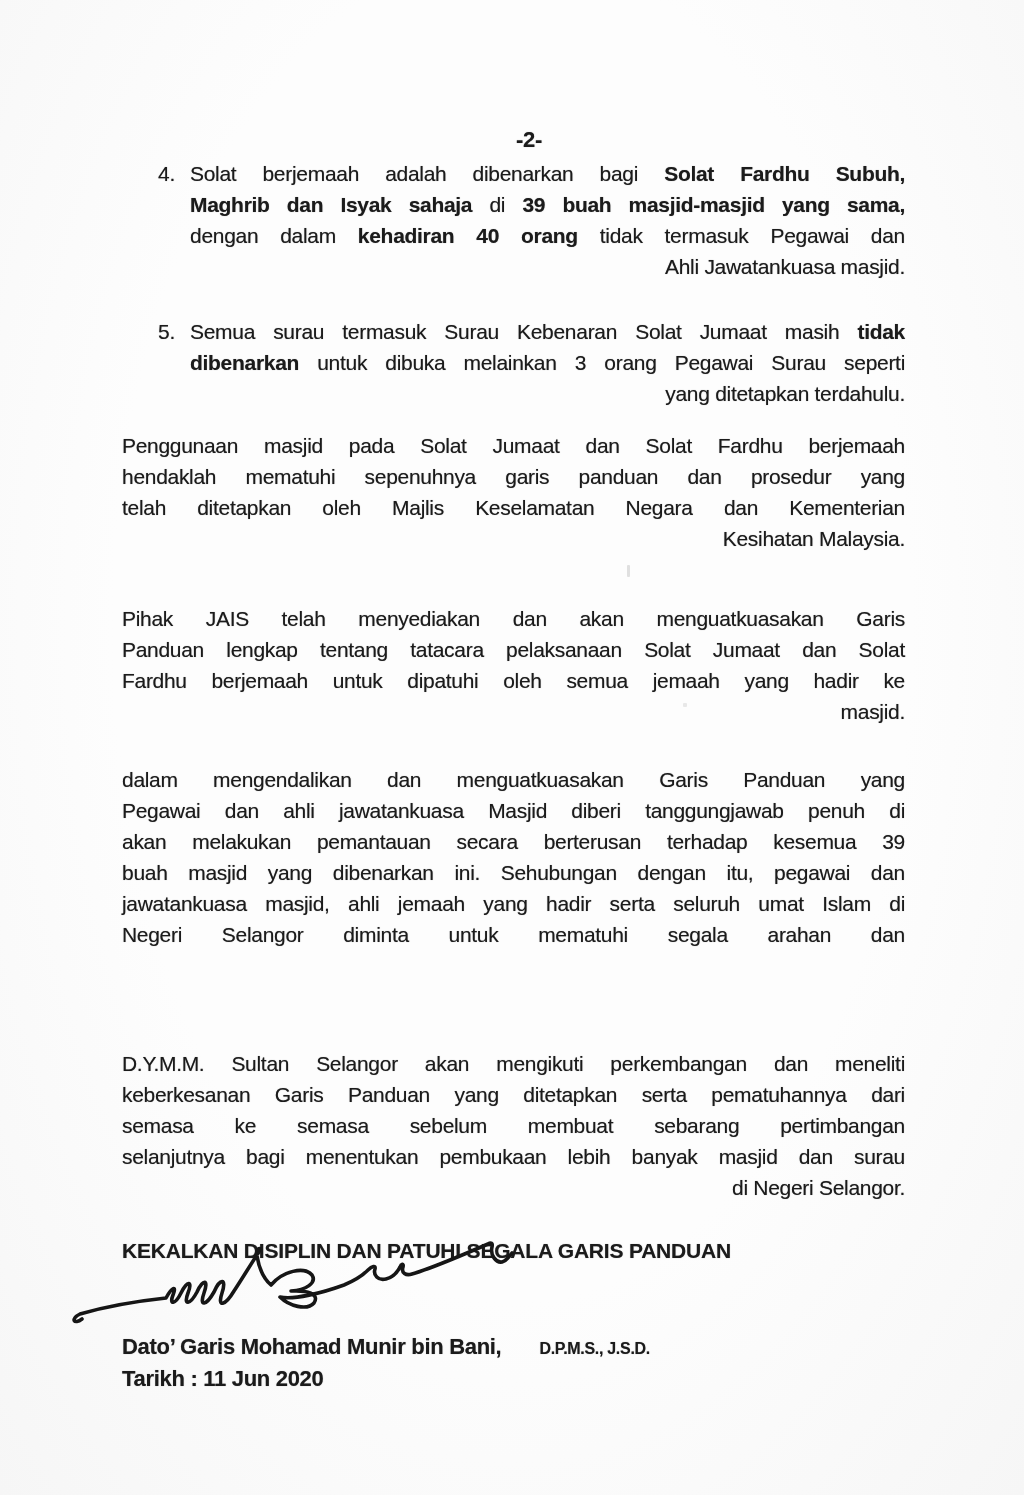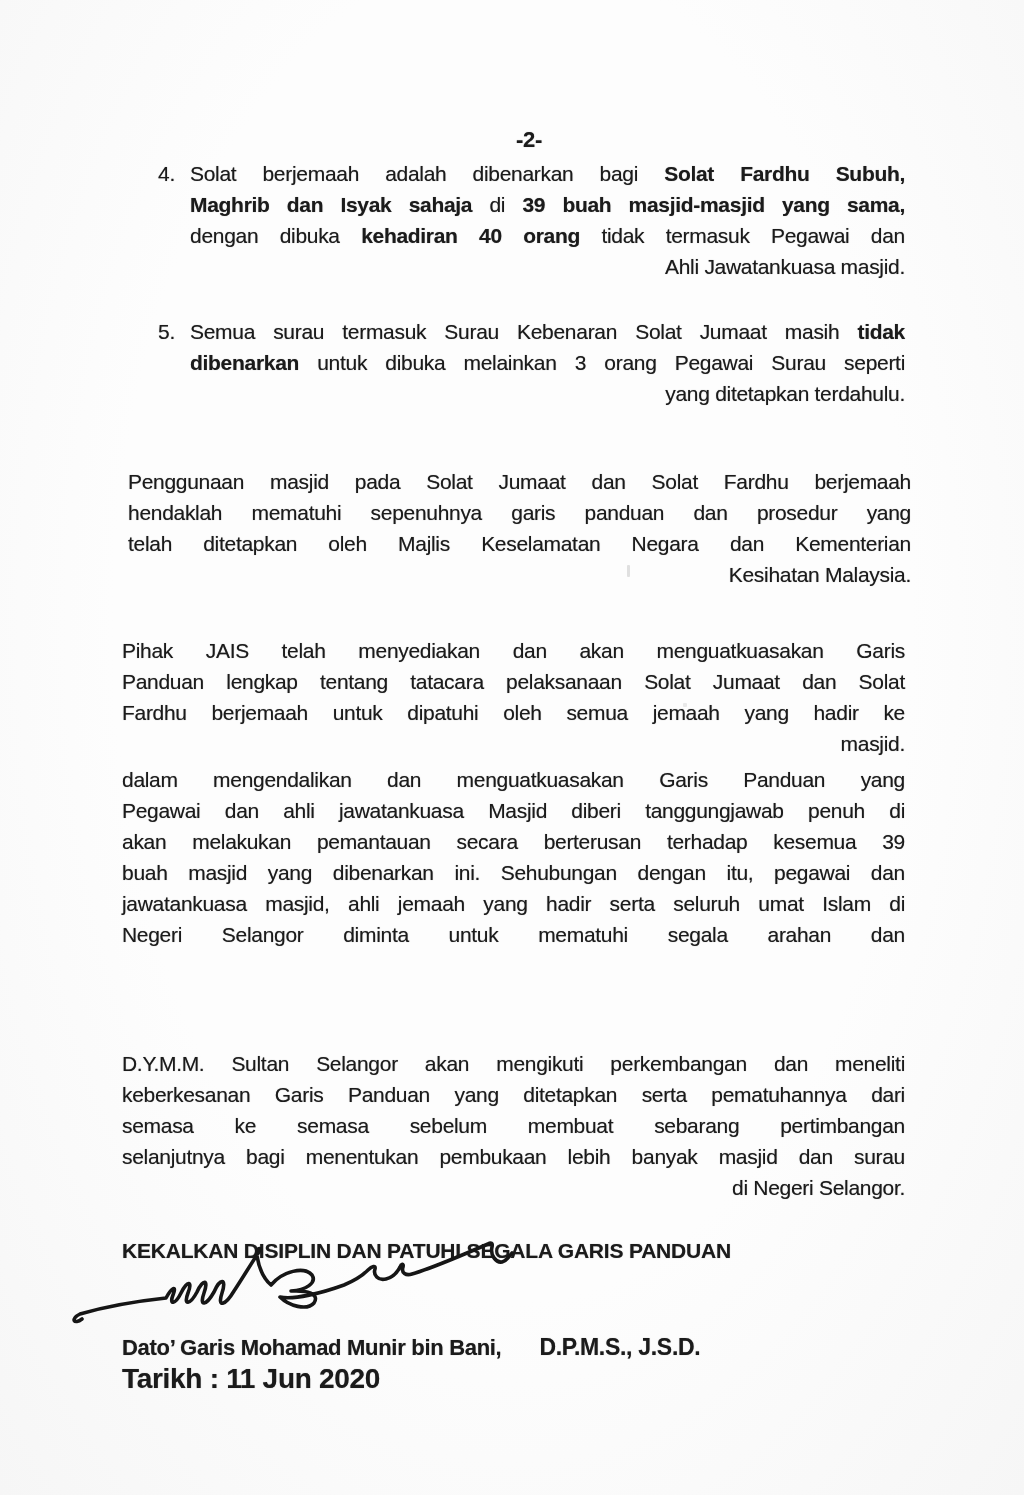--- a/index.html
+++ b/index.html
@@ -48,22 +48,22 @@
   }
   .item-4 { top: 158px; }
   .item-5 { top: 316px; }
   .para {
     position: absolute;
     left: 122px;
     width: 783px;
     font-size: 21px;
     line-height: 31px;
   }
-  .para-1 { top: 466px; margin-left: 6px; }
-  .para-2 { top: 603px; margin-top: 32px; }
+  .para-1 { top: 430px; }
+  .para-2 { top: 603px; }
   .para-3 { top: 764px; }
   .para-4 { top: 1048px; }
   .line {
     text-align: justify;
     text-align-last: justify;
     white-space: nowrap;
   }
   .line.last {
     text-align: right;
     text-align-last: auto;
@@ -92,29 +92,29 @@
   .name-line {
     position: absolute;
     left: 122px;
     top: 1332px;
     font-size: 22px;
     font-weight: 700;
     line-height: 30px;
     white-space: nowrap;
   }
   .name-line .honors {
-    font-size: 23px;
+    font-size: 16px;
     margin-left: 6px;
     padding-left: 32px;
   }
   .date-line {
     position: absolute;
     left: 122px;
     top: 1364px;
-    font-size: 28px;
+    font-size: 22px;
     font-weight: 700;
     line-height: 30px;
     white-space: nowrap;
   }
   .scan-speck {
     position: absolute;
     background: #c9c9c9;
     border-radius: 1px;
   }
   .speck-1 { left: 627px; top: 565px; width: 3px; height: 12px; opacity: 0.55; }
@@ -125,21 +125,21 @@
 
 <div class="page">
 
   <div class="page-number">-2-</div>
 
   <div class="numbered-item item-4">
     <span class="num">4.</span>
     <div class="item-lines">
         <div class="line"><span>Solat berjemaah adalah dibenarkan bagi </span><b>Solat Fardhu Subuh,</b></div>
         <div class="line"><b>Maghrib dan Isyak sahaja</b><span> di </span><b>39 buah masjid-masjid yang sama,</b></div>
-        <div class="line"><span>dengan dibuka </span><b>kehadiran 40 orang</b><span> tidak termasuk Pegawai dan</span></div>
+        <div class="line"><span>dengan dalam </span><b>kehadiran 40 orang</b><span> tidak termasuk Pegawai dan</span></div>
         <div class="line last"><span>Ahli Jawatankuasa masjid.</span></div>
       </div>
   </div>
 
   <div class="numbered-item item-5">
     <span class="num">5.</span>
     <div class="item-lines">
         <div class="line"><span>Semua surau termasuk Surau Kebenaran Solat Jumaat masih </span><b>tidak</b></div>
         <div class="line"><b>dibenarkan</b><span> untuk dibuka melainkan 3 orang Pegawai Surau seperti</span></div>
         <div class="line last"><span>yang ditetapkan terdahulu.</span></div>

